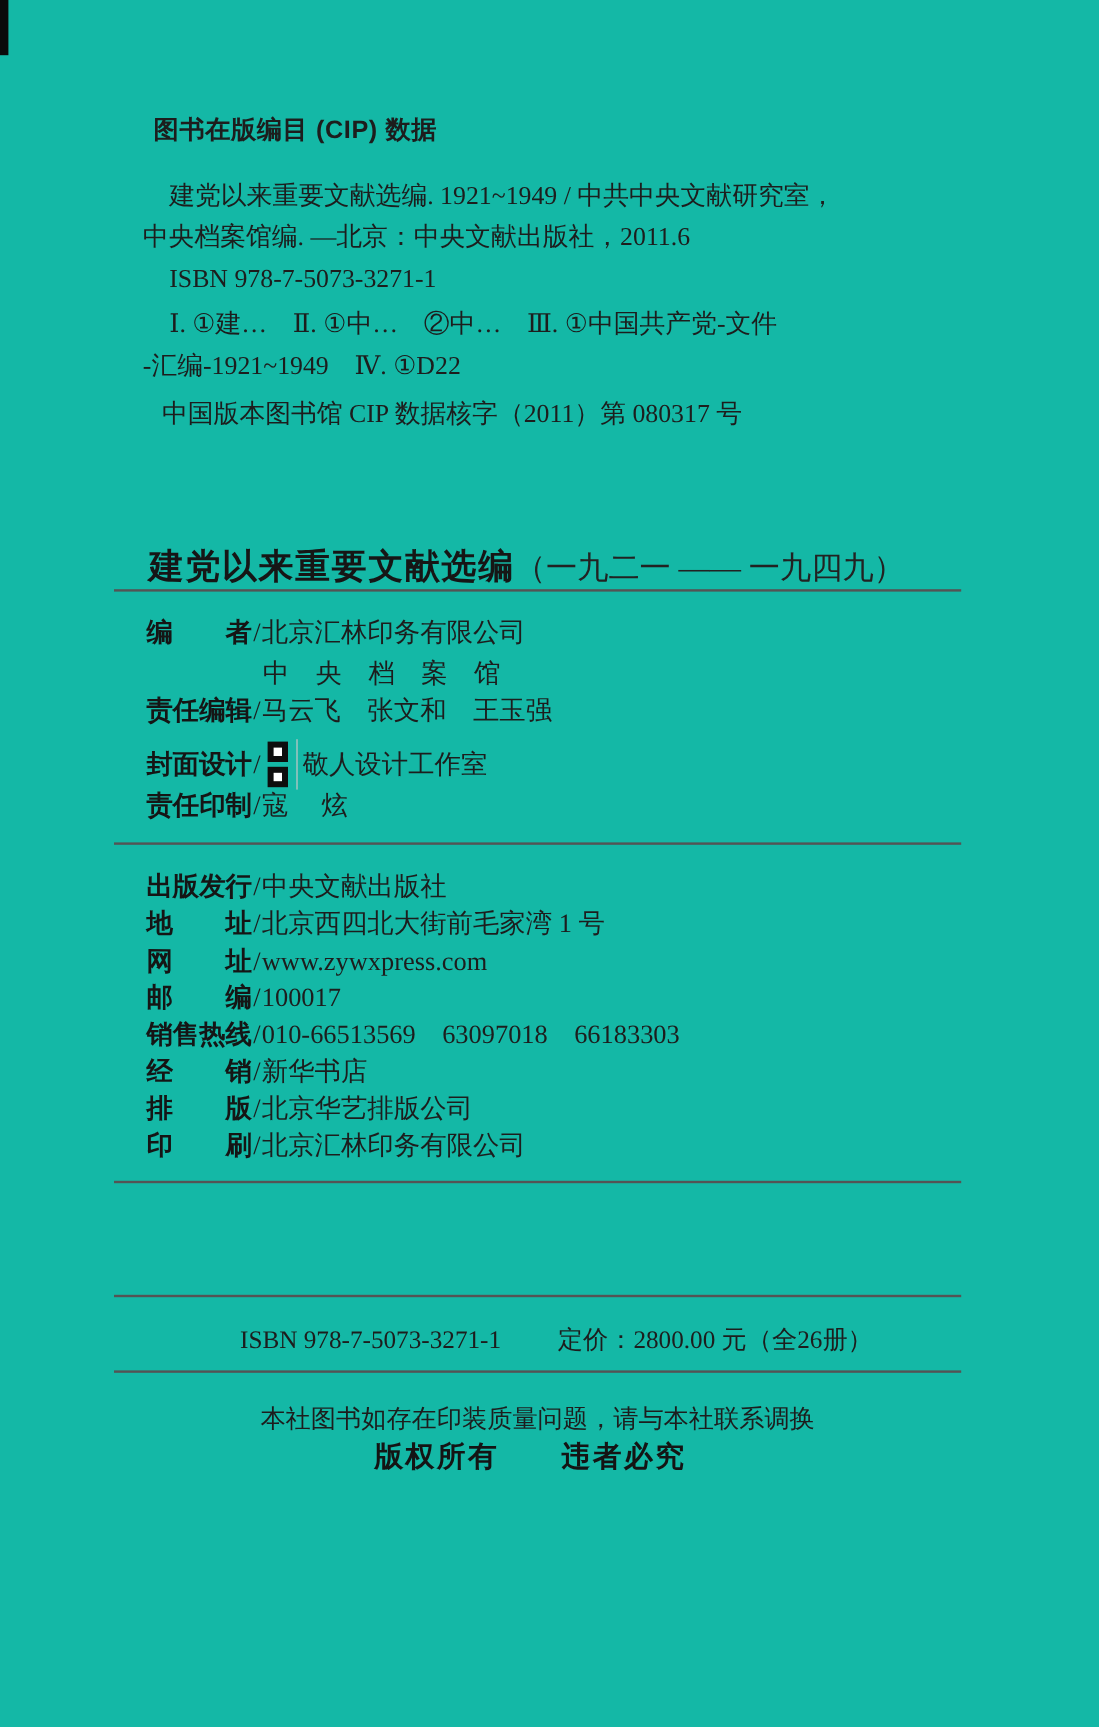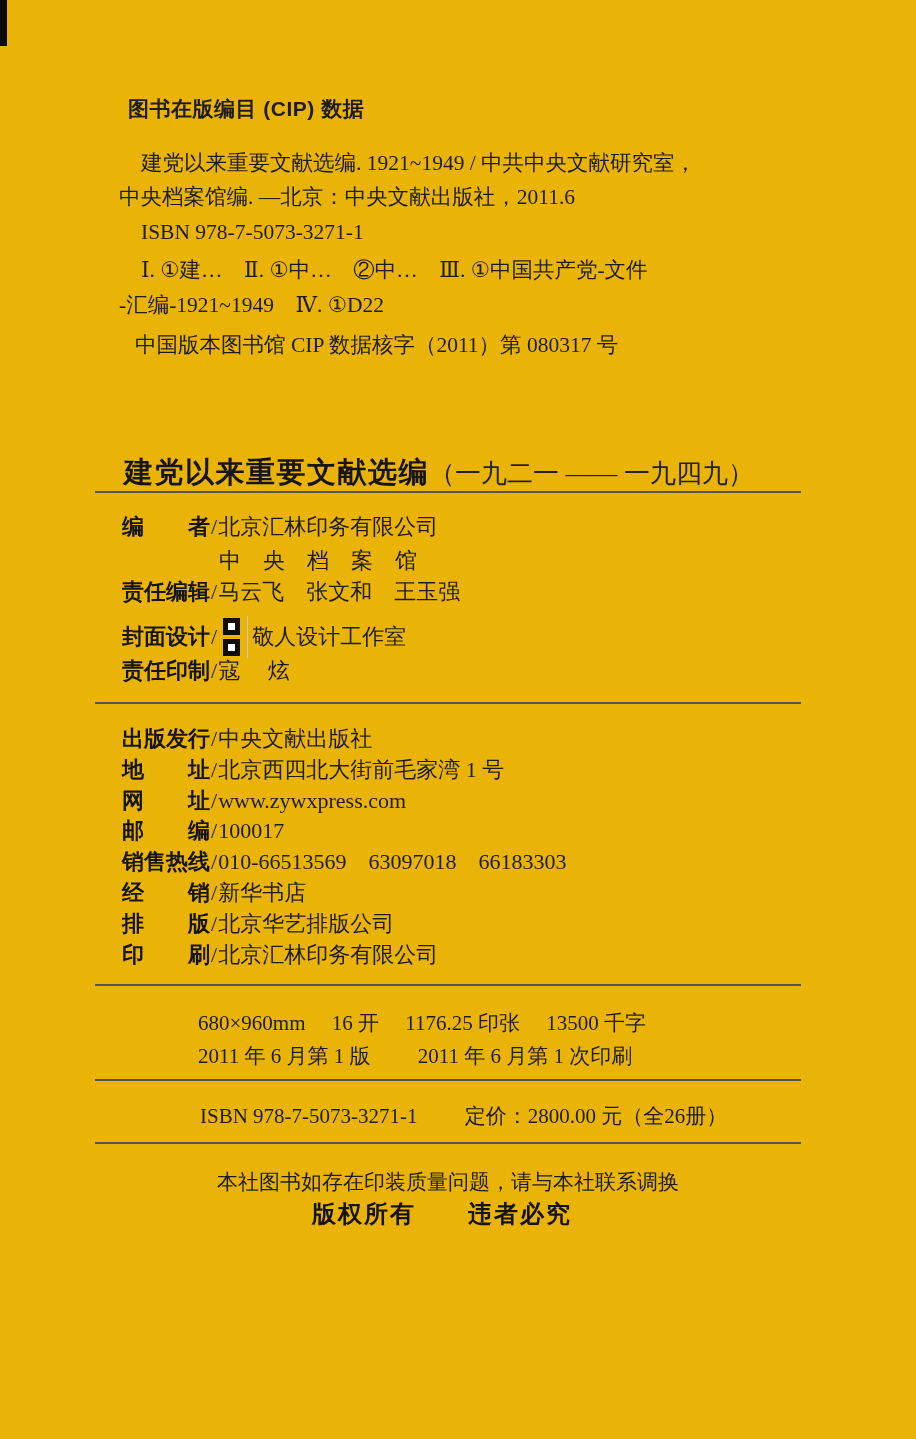--- a/index.html
+++ b/index.html
@@ -2,21 +2,21 @@
 <html><head>
 <meta charset="utf-8">
 <style>
   html,body{margin:0;padding:0;}
   body{
     width:916px;height:1439px;
     background:#fdfdfd;
     font-family:"Liberation Serif","DejaVu Serif",serif;
     color:#1d1d1d;
   }
-  .page{position:relative;width:916px;height:1439px;background:#eab308;overflow:hidden;}
+  .page{position:relative;width:916px;height:1439px;background:#14b8a6;overflow:hidden;}
 
   
   .corner-mark{position:absolute;left:0;top:0;width:7px;height:46px;background:#0a0a0a;}
 
   
   .cip{position:absolute;left:119px;top:92px;font-size:21.5px;line-height:34.6px;white-space:nowrap;}
   .cip-header{
     font-family:"Liberation Sans","DejaVu Sans",sans-serif;
     font-weight:700;font-size:21px;margin-left:9px;margin-bottom:19px;letter-spacing:.5px;
   }
@@ -120,24 +120,20 @@
     <div class="row"><span class="label">网　　址</span><span class="slash">/</span><span class="value">www.zywxpress.com</span></div>
     <div class="row"><span class="label">邮　　编</span><span class="slash">/</span><span class="value">100017</span></div>
     <div class="row"><span class="label">销售热线</span><span class="slash">/</span><span class="value">010-66513569　63097018　66183303</span></div>
     <div class="row"><span class="label">经　　销</span><span class="slash">/</span><span class="value">新华书店</span></div>
     <div class="row"><span class="label">排　　版</span><span class="slash">/</span><span class="value">北京华艺排版公司</span></div>
     <div class="row"><span class="label">印　　刷</span><span class="slash">/</span><span class="value">北京汇林印务有限公司</span></div>
   </section>
 
   <div class="rule rule-pub"></div>
 
-  <section class="specs">
-    <div>680×960mm　 16 开　 1176.25 印张　 13500 千字</div>
-    <div>2011 年 6 月第 1 版　　 2011 年 6 月第 1 次印刷</div>
-  </section>
 
   <div class="rule rule-specs"></div>
 
   <div class="isbn-price">ISBN 978-7-5073-3271-1　　 定价：2800.00 元（全26册）</div>
 
   <div class="rule rule-isbn"></div>
 
   <div class="notice">本社图书如存在印装质量问题，请与本社联系调换</div>
   <div class="copyright">版权所有　　违者必究</div>
 

